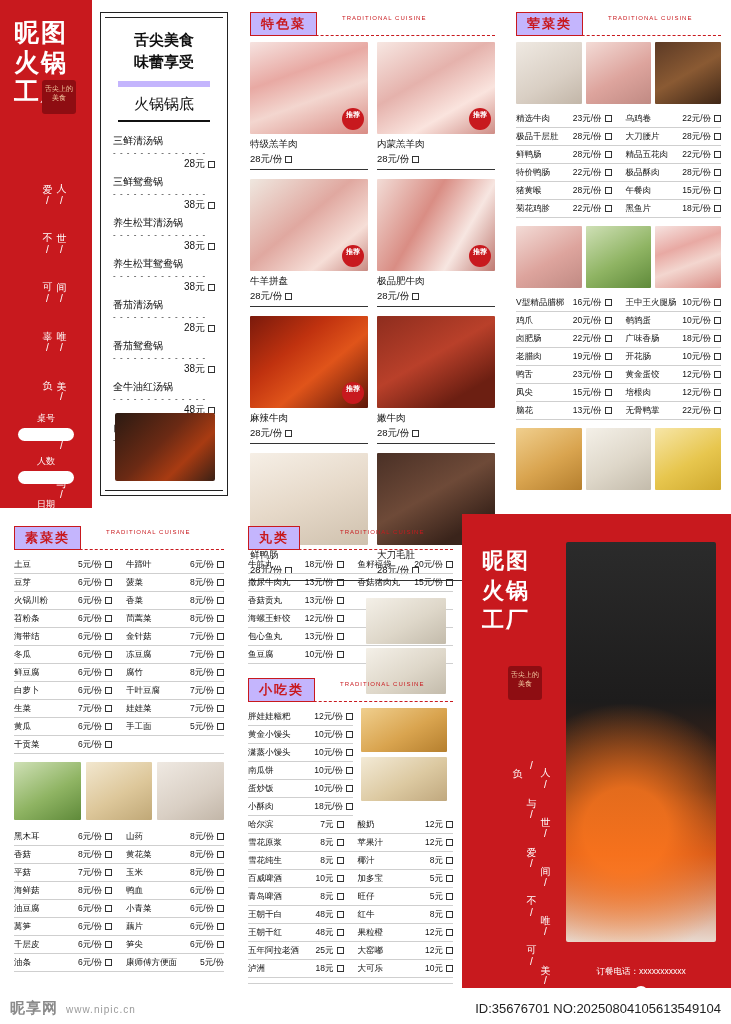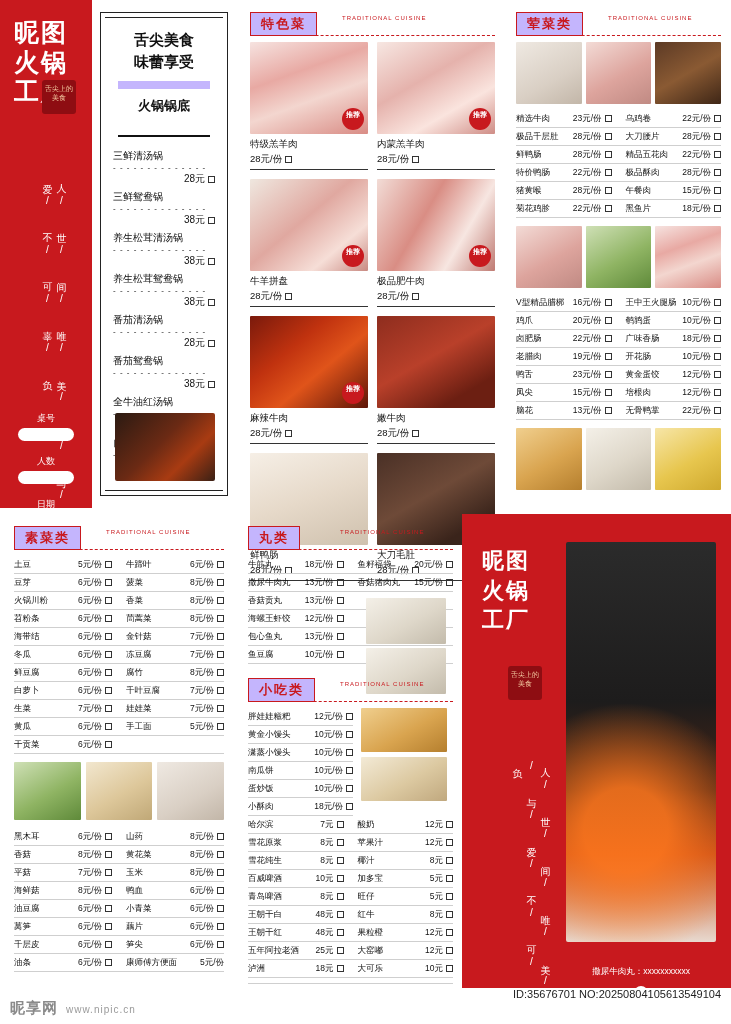--- a/index.html
+++ b/index.html
@@ -51,26 +51,26 @@
     border:1px solid #222; background:#fff;
   }
   .soup-card:before, .soup-card:after {
     content:""; position:absolute; left:4px; right:4px; height:1px; background:#222;
   }
   .soup-card:before { top:4px; }
   .soup-card:after { bottom:4px; }
   .soup-slogan {
     margin:16px auto 0; width:92px; text-align:center;
     font-size:15px; font-weight:bold; line-height:22px; color:#111;
-    border-bottom:8px solid #c4b5fd; padding-bottom:8px;
+    border-bottom:6px solid #c4b5fd; padding-bottom:8px;
   }
   .soup-head {
     margin:8px auto 6px; width:92px; text-align:center;
-    font-size:13px; font-weight:bold; color:#111;
-    border-bottom:2px solid #111; padding-bottom:20px;
+    font-size:15px; font-weight:normal; color:#111;
+    border-bottom:2px solid #111; padding-bottom:6px;
   }
   .soup-list { padding:2px 10px 0 12px; }
   .soup-row { font-size:10px; color:#111; line-height:14px; margin-top:4px; }
   .soup-dots { font-size:8px; color:#111; letter-spacing:1px; line-height:9px; }
   .soup-price { font-size:10px; text-align:right; padding-right:2px; }
   .cb { display:inline-block; width:7px; height:7px; border:1px solid #333; margin-left:3px; vertical-align:middle; }
   .soup-img {
     position:absolute; left:14px; bottom:14px; width:100px; height:68px;
     background:linear-gradient(135deg,#2b1a12,#6b2a14 45%,#a83b12 70%,#3a2015);
     border-radius:2px;
@@ -147,21 +147,21 @@
       linear-gradient(180deg,#2b2b2b 0%, #1d1c1c 40%, #4a2414 62%, #c24a16 78%, #e8d9cf 100%);
     border-radius:2px;
   }
   .bc-tel { position:absolute; left:104px; bottom:46px; width:150px; text-align:center; font-size:8.5px; }
   .bc-pin { position:absolute; left:172px; bottom:24px; width:14px; height:14px; border-radius:50% 50% 50% 0; background:#fff; transform:rotate(-45deg); }
 
   
   .footer { position:absolute; left:0; bottom:0; width:731px; height:36px; background:#fff; }
   .wm { position:absolute; left:10px; bottom:6px; font-size:15px; font-weight:bold; color:#8a8a8a; letter-spacing:1px; }
   .wm small { font-size:10px; font-weight:normal; color:#9a9a9a; margin-left:8px; }
-  .idtext { position:absolute; right:10px; bottom:24px; font-size:11px; color:#222; }
+  .idtext { position:absolute; right:10px; bottom:8px; font-size:13px; color:#222; }
 
   
   .f-lamb   { background:linear-gradient(160deg,#f6e3e0,#e8a9a3 35%,#f3d6cf 60%,#d98c85); }
   .f-roll   { background:linear-gradient(150deg,#f7e7e2,#e5b2ac 40%,#fae4de 70%,#cf8d86); }
   .f-plate  { background:linear-gradient(140deg,#efe7df,#e0a8a0 45%,#f6ded7 75%,#c98a82); }
   .f-beef   { background:linear-gradient(120deg,#f2dcd6,#d98d84 40%,#f7e6e1 70%,#bf7a72); }
   .f-spicy  { background:linear-gradient(140deg,#7a1a0c,#c0320f 35%,#e0541a 60%,#5d1508); }
   .f-tender { background:linear-gradient(150deg,#8e2d1e,#b9402a 45%,#6c1f12 80%); }
   .f-duck   { background:linear-gradient(160deg,#f6efe6,#e6d9c9 50%,#cfc1ae); }
   .f-tripe  { background:linear-gradient(150deg,#4a3026,#6e4a38 45%,#3a241b 80%); }
@@ -924,21 +924,21 @@
 
     <div class="back-cover">
       <div class="bc-title">
         <div>昵图</div>
         <div>火锅</div>
         <div>工厂</div>
       </div>
       <div class="bc-seal">舌尖上的美食</div>
       <div class="bc-vert">人 / 世 / 间 / 唯 / 美 / 食 / 与 / 爱 / 不 / 可 / 辜 / 负</div>
       <div class="bc-photo"></div>
-      <div class="bc-tel">撒尿牛肉丸：xxxxxxxxxxx</div>
+      <div class="bc-tel">订餐电话：xxxxxxxxxxx</div>
       <div class="bc-pin"></div>
     </div>
 
   </div>
 
   <div class="footer">
     <div class="wm">
       <span>昵享网</span><small>www.nipic.cn</small>
     </div>
     <div class="idtext">ID:35676701 NO:20250804105613549104</div>

